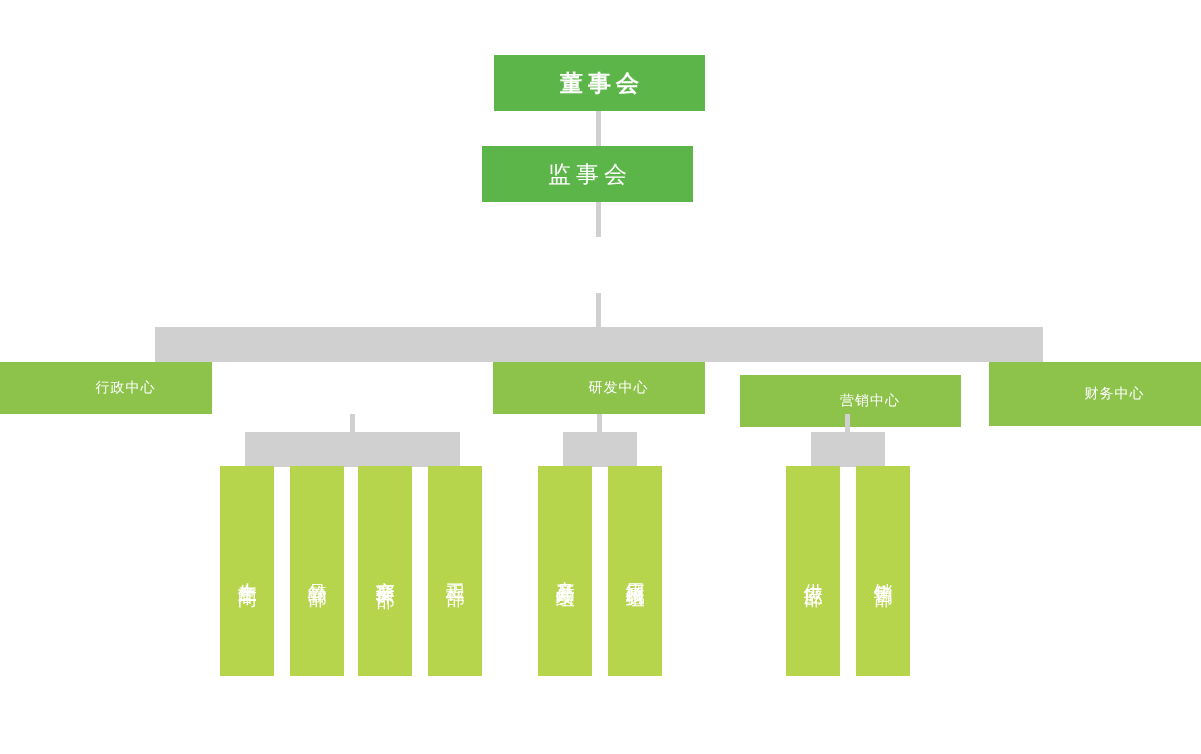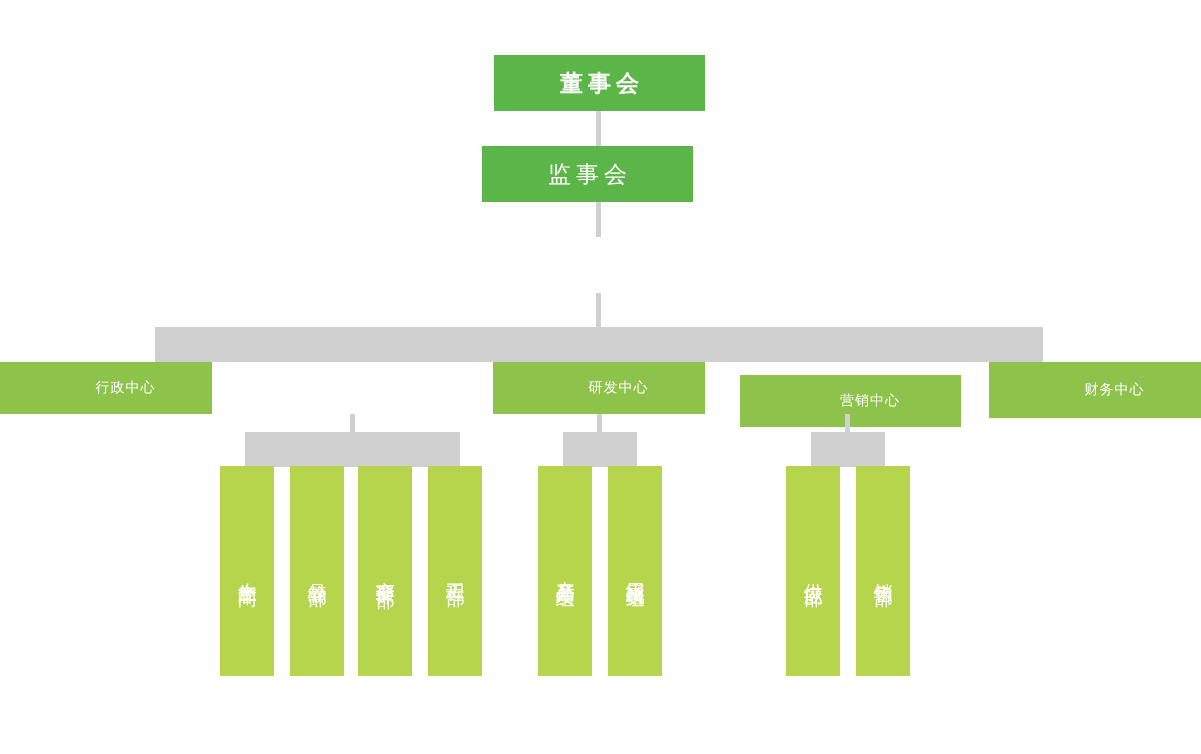--- a/index.html
+++ b/index.html
@@ -105,21 +105,21 @@
 
 
   <div class="node node-l2" style="left:493px; top:362px; width:212px; height:52px;">
     <span>研发中心</span>
   </div>
 
   <div class="node node-l2" style="left:740px; top:375px; width:221px; height:52px;">
     <span>营销中心</span>
   </div>
 
-  <div class="node node-l2" style="left:989px; top:362px; width:212px; height:56px;">
+  <div class="node node-l2" style="left:989px; top:362px; width:212px; height:64px;">
     <span>财务中心</span>
   </div>
 
   <div class="connector connector-v" style="left:350px; top:414px; height:18px;"></div>
 
   <div class="connector connector-bar" style="left:245px; top:432px; width:215px;"></div>
 
   <div class="node node-l3" style="left:220px; top:466px; width:54px; height:210px;">
     <span class="vtext">生产车间</span>
   </div>

